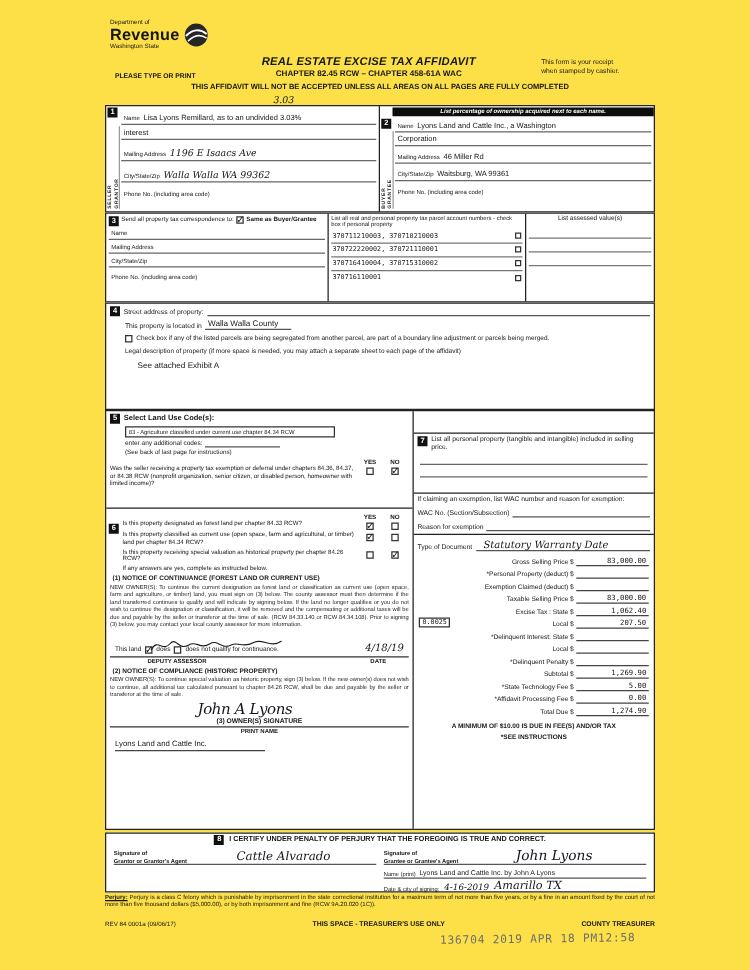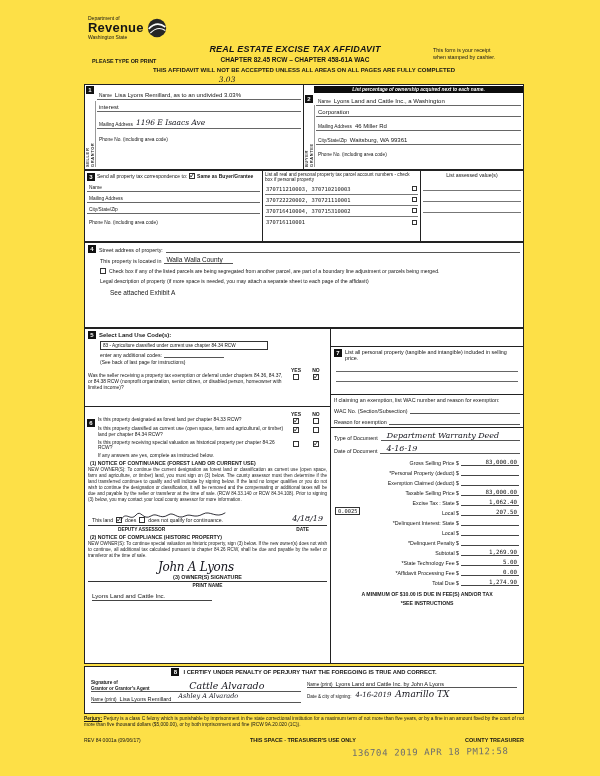--- a/index.html
+++ b/index.html
@@ -204,20 +204,24 @@
         <span class="flbl">Name</span>
         <span class="ftyped">Lisa Lyons Remillard, as to an undivided 3.03%</span>
       </div>
       <div class="fld" style="height:12px;">
         <span class="ftyped">interest</span>
       </div>
       <div class="fld" style="height:17px;">
         <span class="flbl">Mailing Address</span>
         <span class="hw fhw">1196 E Isaacs Ave</span>
       </div>
+      <div class="fld" style="height:17px;">
+        <span class="flbl">City/State/Zip</span>
+        <span class="hw fhw">Walla Walla WA 99362</span>
+      </div>
       <div class="fld" style="height:14px;">
         <span class="flbl">Phone No. (including area code)</span>
       </div>
     </div>
     <div class="party-box">
       <div class="ownership-bar">List percentage of ownership acquired next to each name.</div>
       <span class="badge party-badge" style="top:10px;">2</span>
       <div class="vside" style="top:20px;">
         <span class="vtext">BUYER</span>
         <span class="vtext">GRANTEE</span>
@@ -413,25 +417,21 @@
           <span>WAC No. (Section/Subsection)</span>
           <span class="ul"></span>
         </div>
         <div class="lab-line">
           <span>Reason for exemption</span>
           <span class="ul"></span>
         </div>
       </div>
       <div class="doc-line">
         <span>Type of Document</span>
-        <span class="hw">Department Warranty Deed</span>
-      </div>
-      <div class="doc-line">
-        <span>Date of Document</span>
-        <span class="hw">4-16-19</span>
+        <span class="hw">Statutory Warranty Date</span>
       </div>
 
       <div class="money">
         <div class="mrow">
           <span class="mlabel">Gross Selling Price $</span>
           <span class="mvalue">83,000.00</span>
         </div>
         <div class="mrow">
           <span class="mlabel">*Personal Property (deduct) $</span>
           <span class="mvalue"></span>
@@ -494,27 +494,29 @@
     </div>
     <div class="s8-cols">
       <div class="s8-col">
         <div class="sig-row">
           <span class="sig-lbl">
             <span>Signature of</span><br>
             <span>Grantor or Grantor's Agent</span>
           </span>
           <span class="hw sig-hw">Cattle Alvarado</span>
         </div>
-        <div class="name-row">
-          <span class="name-lbl">Name (print)</span>
-          <span class="name-typed">Lisa Lyons Remillard</span>
-          <span class="hw name-hw">Ashley A Alvarado</span>
-        </div>
       </div>
       <div class="s8-col">
+        <div class="sig-row">
+          <span class="sig-lbl">
+            <span>Signature of</span><br>
+            <span>Grantee or Grantee's Agent</span>
+          </span>
+          <span class="hw sig-hw" style="font-size:11px;">John Lyons</span>
+        </div>
         <div class="name-row">
           <span class="name-lbl">Name (print)</span>
           <span class="name-typed">Lyons Land and Cattle Inc. by John A Lyons</span>
         </div>
         <div class="date-row">
           <span class="name-lbl">Date &amp; city of signing:</span>
           <span class="hw date-hw">4-16-2019</span>
           <span class="hw city-hw" style="font-size:9px;">Amarillo TX</span>
         </div>
       </div>

